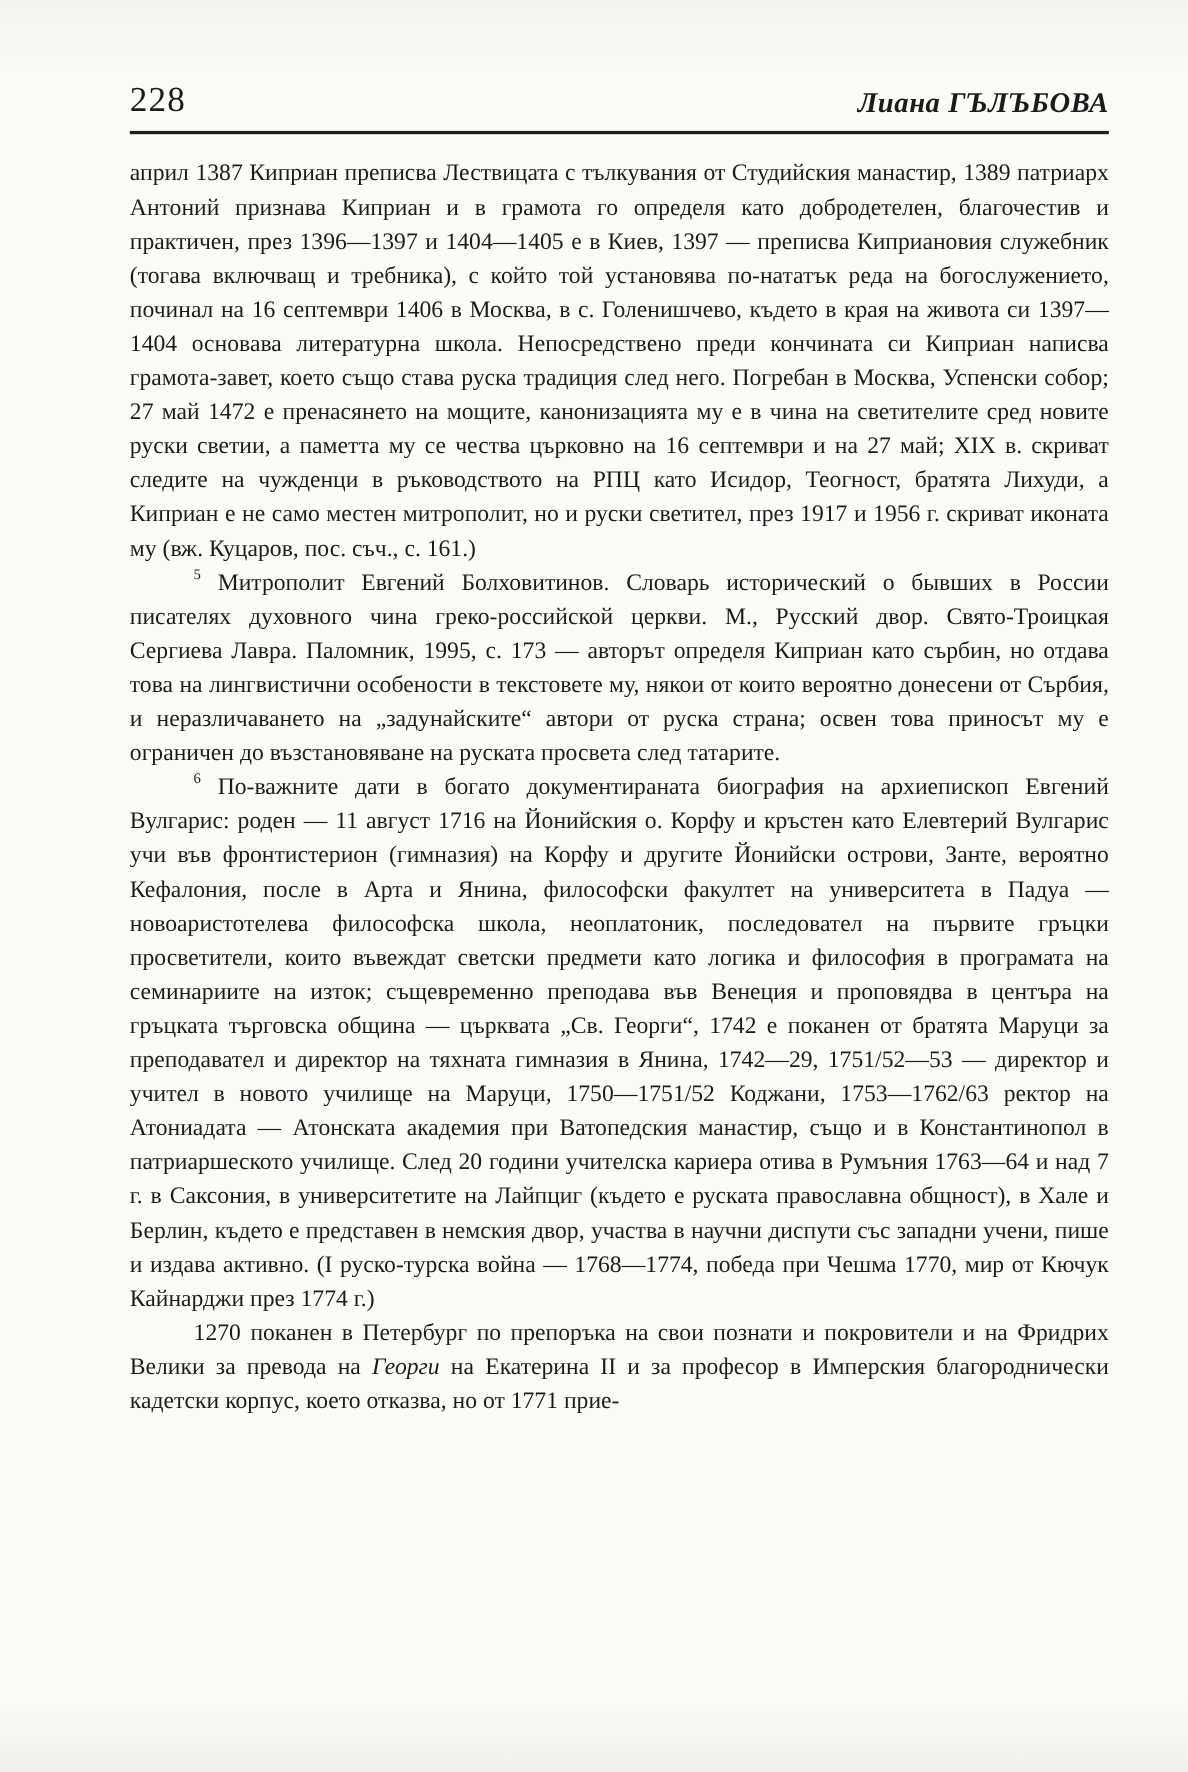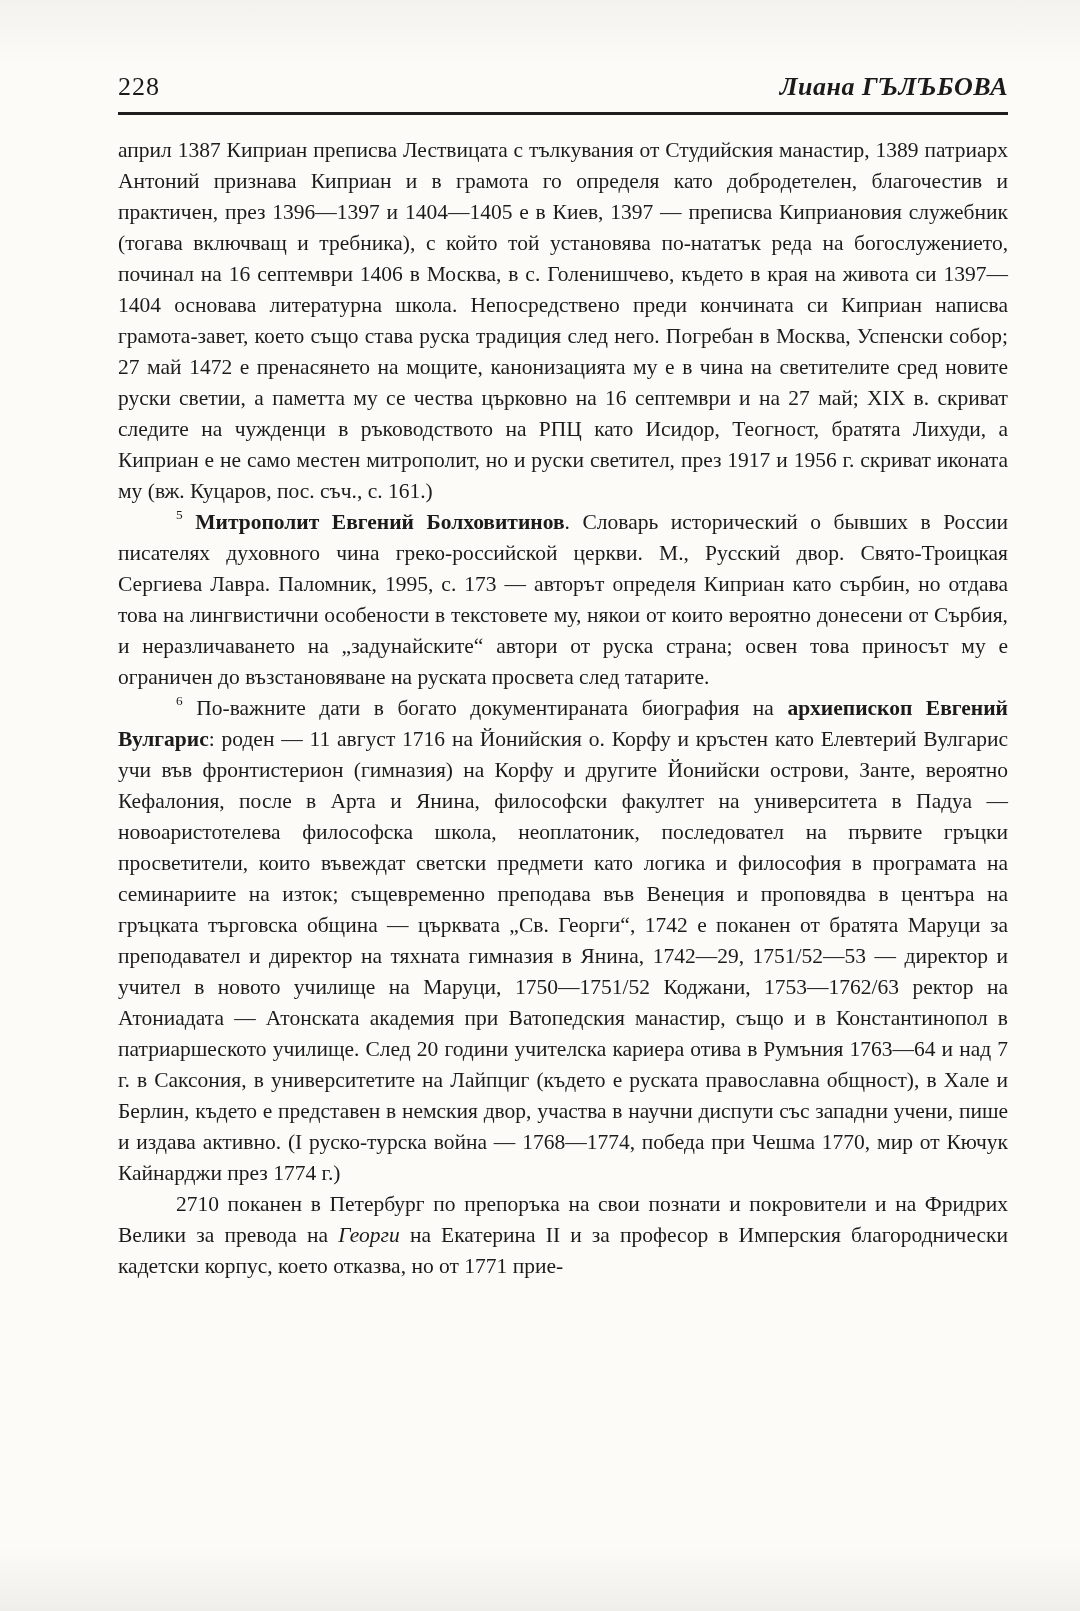--- a/index.html
+++ b/index.html
@@ -23,21 +23,21 @@
     padding: 72px 72px 0 118px;
   }
   .page-header {
     display: flex;
     justify-content: space-between;
     align-items: flex-end;
     border-bottom: 3px solid #1e1e1e;
     padding-bottom: 10px;
   }
   .page-number {
-    font-size: 26px;
+    font-size: 32px;
     letter-spacing: 1px;
     text-align: right;
   }
   .header-author {
     font-size: 26px;
     font-weight: bold;
     font-style: italic;
     letter-spacing: 0.5px;
     margin-left: 34px;
   }
@@ -46,21 +46,21 @@
     font-size: 21.5px;
     line-height: 31px;
     text-align: justify;
   }
   .text-body p {
     margin: 0;
   }
   .text-body p.indent {
     text-indent: 58px;
   }
-  .bold { font-weight: bold; }
+  .bold { font-weight: normal; }
   .italic { font-style: italic; }
   sup {
     font-size: 0.62em;
     line-height: 0;
     position: relative;
     top: -0.15em;
   }
 </style>
 </head>
 <body>
@@ -68,16 +68,16 @@
 <div class="page">
   <div class="content">
     <div class="page-header">
       <span class="page-number">228</span>
       <span class="header-author">Лиана ГЪЛЪБОВА</span>
     </div>
     <div class="text-body">
         <p><span>април 1387 Киприан преписва Лествицата с тълкувания от Студийския манастир, 1389 патриарх Антоний признава Киприан и в грамота го определя като добродетелен, благочестив и практичен, през 1396—1397 и 1404—1405 е в Киев, 1397 — преписва Киприановия служебник (тогава включващ и требника), с който той установява по-нататък реда на богослужението, починал на 16 септември 1406 в Москва, в с. Голенишчево, където в края на живота си 1397—1404 основава литературна школа. Непосредствено преди кончината си Киприан написва грамота-завет, което също става руска традиция след него. Погребан в Москва, Успенски собор; 27 май 1472 е пренасянето на мощите, канонизацията му е в чина на светителите сред новите руски светии, а паметта му се чества църковно на 16 септември и на 27 май; XIX в. скриват следите на чужденци в ръководството на РПЦ като Исидор, Теогност, братята Лихуди, а Киприан е не само местен митрополит, но и руски светител, през 1917 и 1956 г. скриват иконата му (вж. Куцаров, пос. съч., с. 161.)</span></p>
         <p class="indent"><sup>5</sup><span class="bold"> Митрополит Евгений Болховитинов</span><span>. Словарь исторический о бывших в России писателях духовного чина греко-российской церкви. М., Русский двор. Свято-Троицкая Сергиева Лавра. Паломник, 1995, с. 173 — авторът определя Киприан като сърбин, но отдава това на лингвистични особености в текстовете му, някои от които вероятно донесени от Сърбия, и неразличаването на „задунайските“ автори от руска страна; освен това приносът му е ограничен до възстановяване на руската просвета след татарите.</span></p>
         <p class="indent"><sup>6</sup><span> По-важните дати в богато документираната биография на </span><span class="bold">архиепископ Евгений Вулгарис</span><span>: роден — 11 август 1716 на Йонийския о. Корфу и кръстен като Елевтерий Вулгарис учи във фронтистерион (гимназия) на Корфу и другите Йонийски острови, Занте, вероятно Кефалония, после в Арта и Янина, философски факултет на университета в Падуа — новоаристотелева философска школа, неоплатоник, последовател на първите гръцки просветители, които въвеждат светски предмети като логика и философия в програмата на семинариите на изток; същевременно преподава във Венеция и проповядва в центъра на гръцката търговска община — църквата „Св. Георги“, 1742 е поканен от братята Маруци за преподавател и директор на тяхната гимназия в Янина, 1742—29, 1751/52—53 — директор и учител в новото училище на Маруци, 1750—1751/52 Коджани, 1753—1762/63 ректор на Атониадата — Атонската академия при Ватопедския манастир, също и в Константинопол в патриаршеското училище. След 20 години учителска кариера отива в Румъния 1763—64 и над 7 г. в Саксония, в университетите на Лайпциг (където е руската православна общност), в Хале и Берлин, където е представен в немския двор, участва в научни диспути със западни учени, пише и издава активно. (I руско-турска война — 1768—1774, победа при Чешма 1770, мир от Кючук Кайнарджи през 1774 г.)</span></p>
-        <p class="indent"><span>2710 поканен в Петербург по препоръка на свои познати и покровители и на Фридрих Велики за превода на </span><span class="italic">Георги</span><span> на Екатерина II и за професор в Имперския благороднически кадетски корпус, което отказва, но от 1771 прие-</span></p>
+        <p class="indent"><span>1270 поканен в Петербург по препоръка на свои познати и покровители и на Фридрих Велики за превода на </span><span class="italic">Георги</span><span> на Екатерина II и за професор в Имперския благороднически кадетски корпус, което отказва, но от 1771 прие-</span></p>
       </div>
   </div>
 </div>
 
 </body></html>

